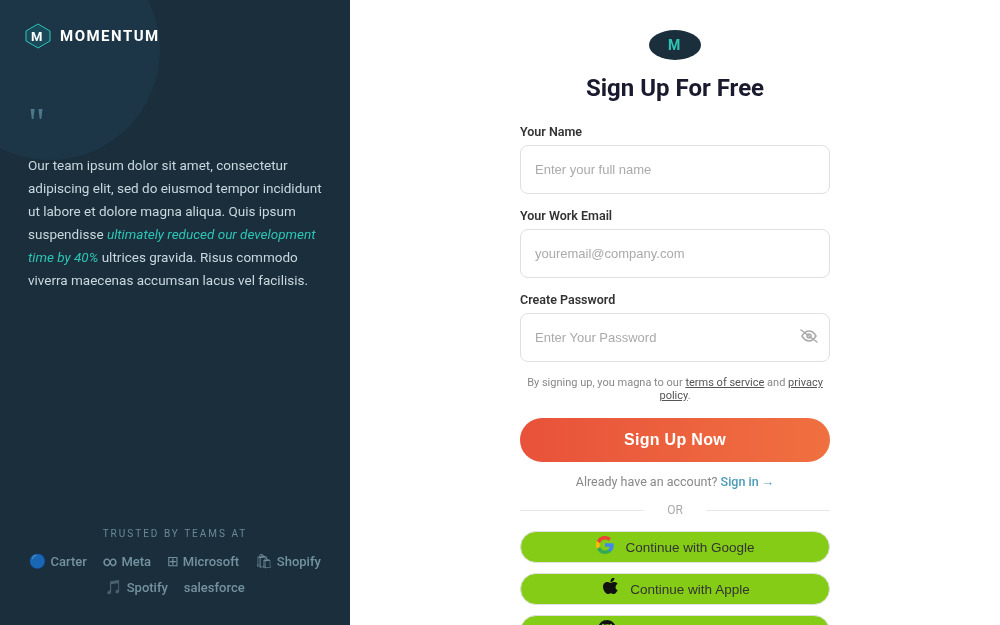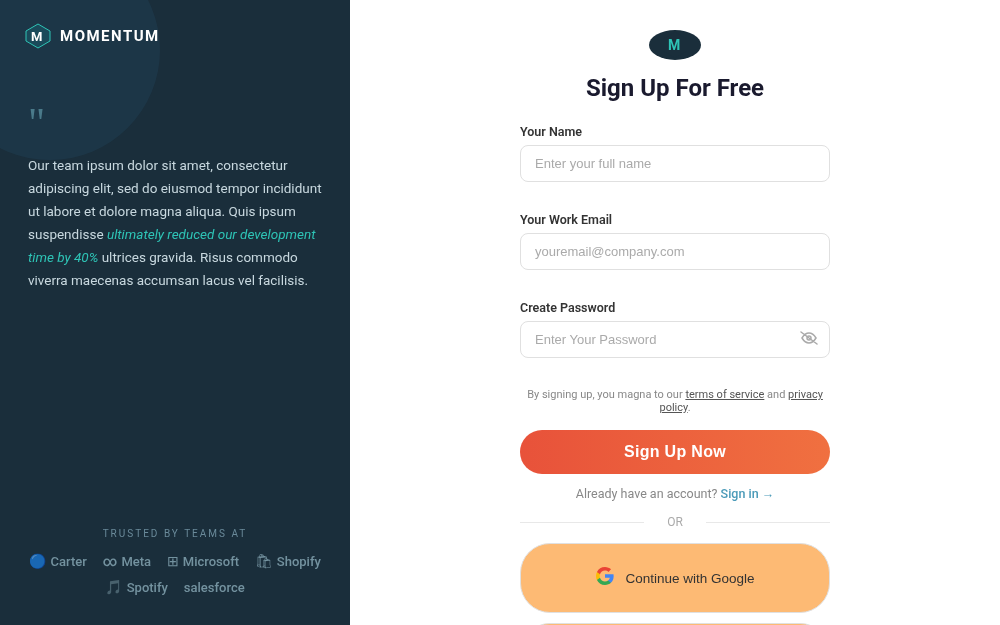--- a/index.html
+++ b/index.html
@@ -180,34 +180,34 @@
       margin-bottom: 22px;
       text-align: center;
     }
 
     .form-container {
       width: 100%;
       max-width: 310px;
     }
 
     .form-group {
-      margin-bottom: 30px;
+      margin-bottom: 14px;
     }
 
     .form-label {
       display: block;
       font-size: 12.5px;
       font-weight: 600;
       color: #333;
       margin-bottom: 6px;
     }
 
     .form-input {
       width: 100%;
-      padding: 10px 14px;
+      padding: 16px 14px;
       border: 1.5px solid #e0e0e0;
       border-radius: 8px;
       font-size: 13px;
       color: #333;
       outline: none;
       background: #fff;
       transition: border-color 0.2s;
     }
 
     .form-input::placeholder {
@@ -285,24 +285,24 @@
       background: #e8e8e8;
     }
 
     .or-text {
       font-size: 12px;
       color: #aaa;
     }
 
     .social-btn {
       width: 100%;
-      padding: 23px 14px;
+      padding: 4px 14px;
       border: 1.5px solid #e0e0e0;
       border-radius: 30px;
-      background: #fdba74;
+      background: #84cc16;
       display: flex;
       align-items: center;
       justify-content: center;
       gap: 10px;
       font-size: 13.5px;
       color: #333;
       cursor: pointer;
       margin-bottom: 10px;
       font-weight: 500;
     }

